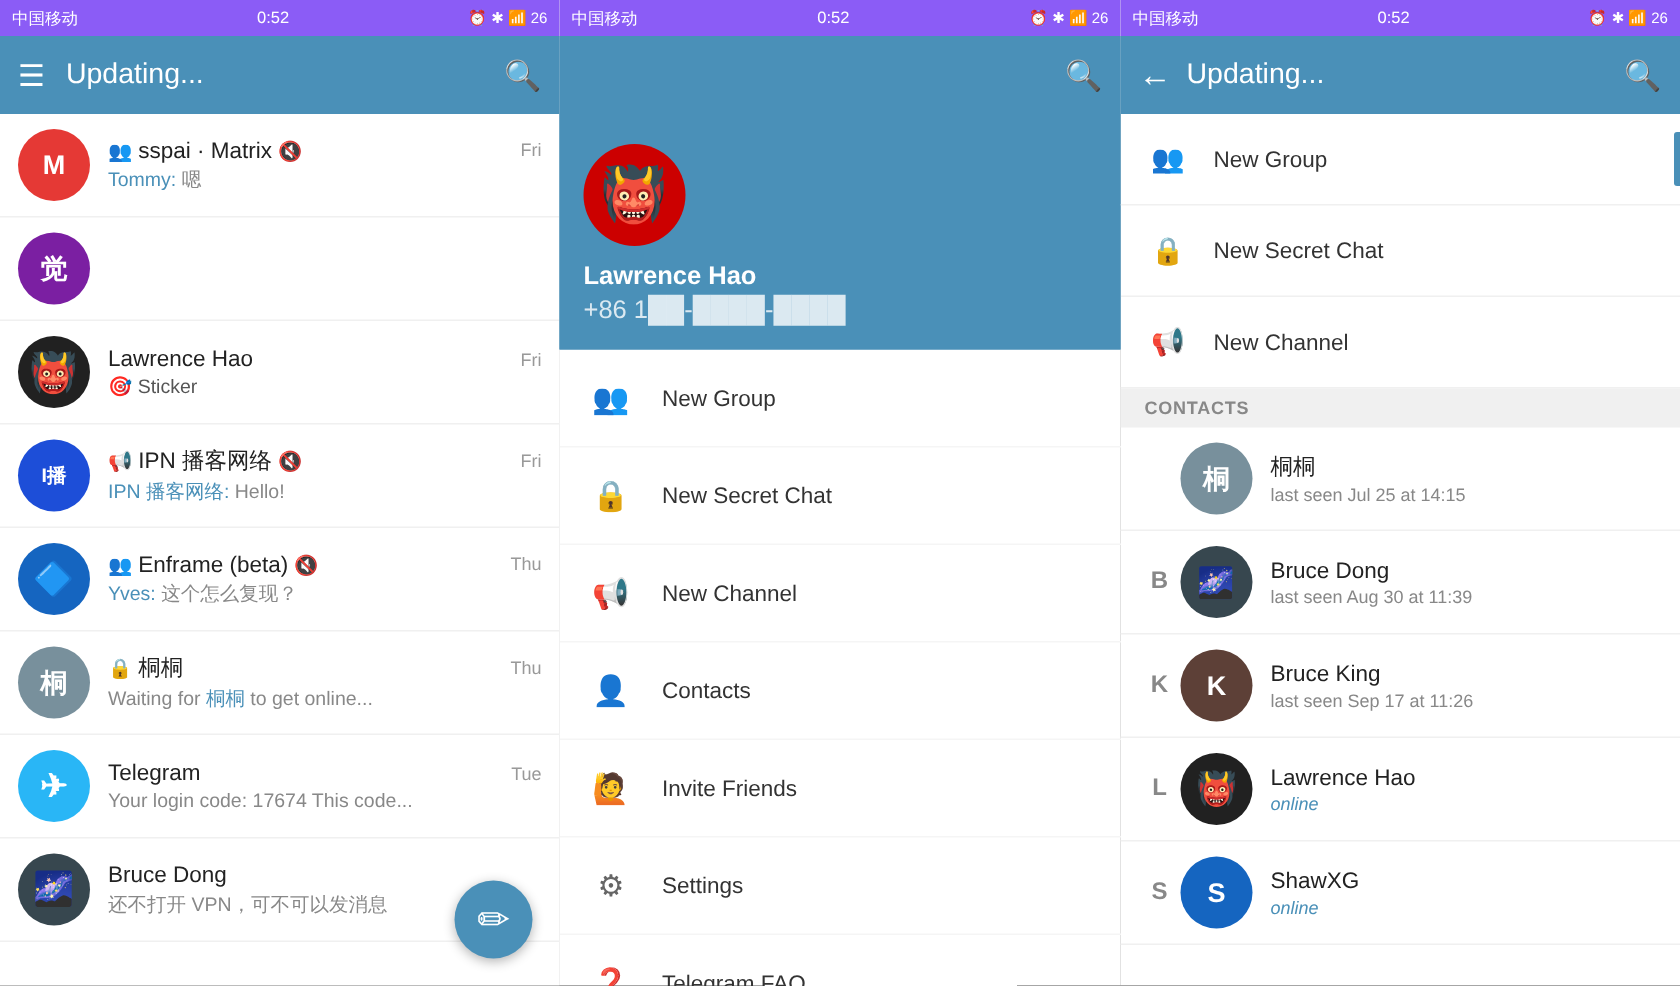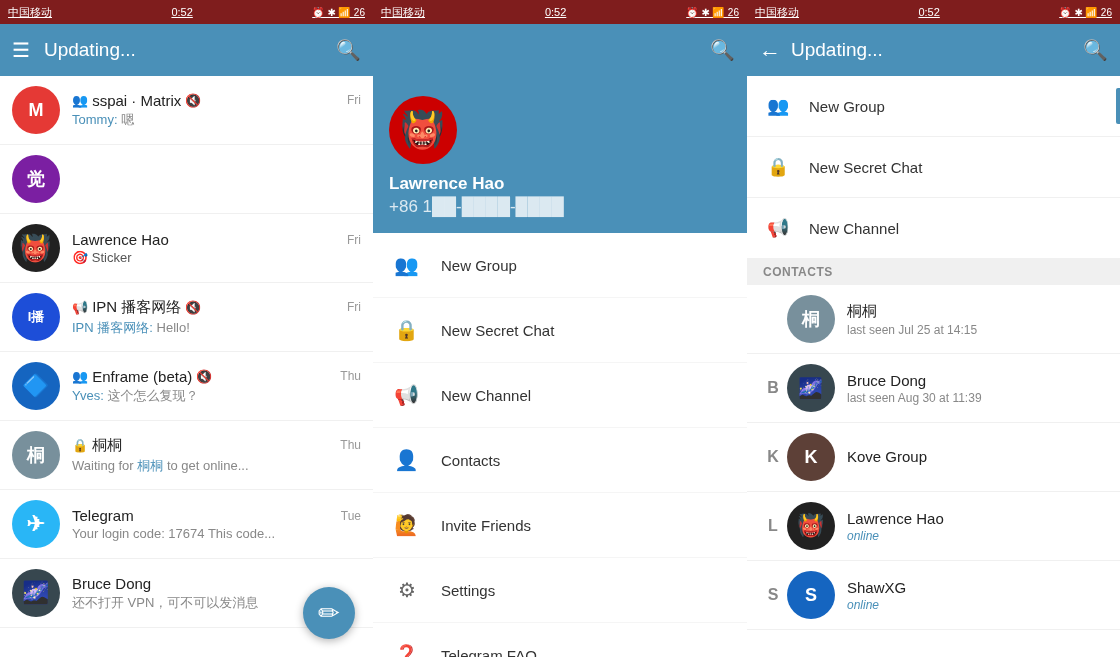--- a/index.html
+++ b/index.html
@@ -17,30 +17,29 @@
       width: 373px;
       height: 657px;
       display: flex;
       flex-direction: column;
       background: #fff;
       flex-shrink: 0;
     }
 
     
     .status-bar {
-      background: #7f1d1d;
+      background: #8b5cf6;
       height: 24px;
       display: flex;
       align-items: center;
       justify-content: space-between;
       padding: 0 8px;
       color: #fff;
       font-size: 11px;
       flex-shrink: 0;
-      text-decoration: underline;
     }
     .status-bar .icons { display: flex; align-items: center; gap: 3px; font-size: 10px; }
 
     
     .app-bar {
       background: #4a90b8;
       height: 52px;
       display: flex;
       align-items: center;
       padding: 0 12px;
@@ -548,21 +547,22 @@
       <div class="contact-info">
         <div class="contact-name">Bruce Dong</div>
         <div class="contact-status">last seen Aug 30 at 11:39</div>
       </div>
     </div>
 
     <div class="contact-item">
       <div class="contact-letter">K</div>
       <div class="contact-avatar" style="background:#5d4037;">K</div>
       <div class="contact-info">
-        <div class="contact-name">Kove Group</div>
+        <div class="contact-name">Bruce King</div>
+        <div class="contact-status">last seen Sep 17 at 11:26</div>
       </div>
     </div>
 
     <div class="contact-item">
       <div class="contact-letter">L</div>
       <div class="contact-avatar" style="background:#212121;font-size:22px;">👹</div>
       <div class="contact-info">
         <div class="contact-name">Lawrence Hao</div>
         <div class="contact-status online">online</div>
       </div>

